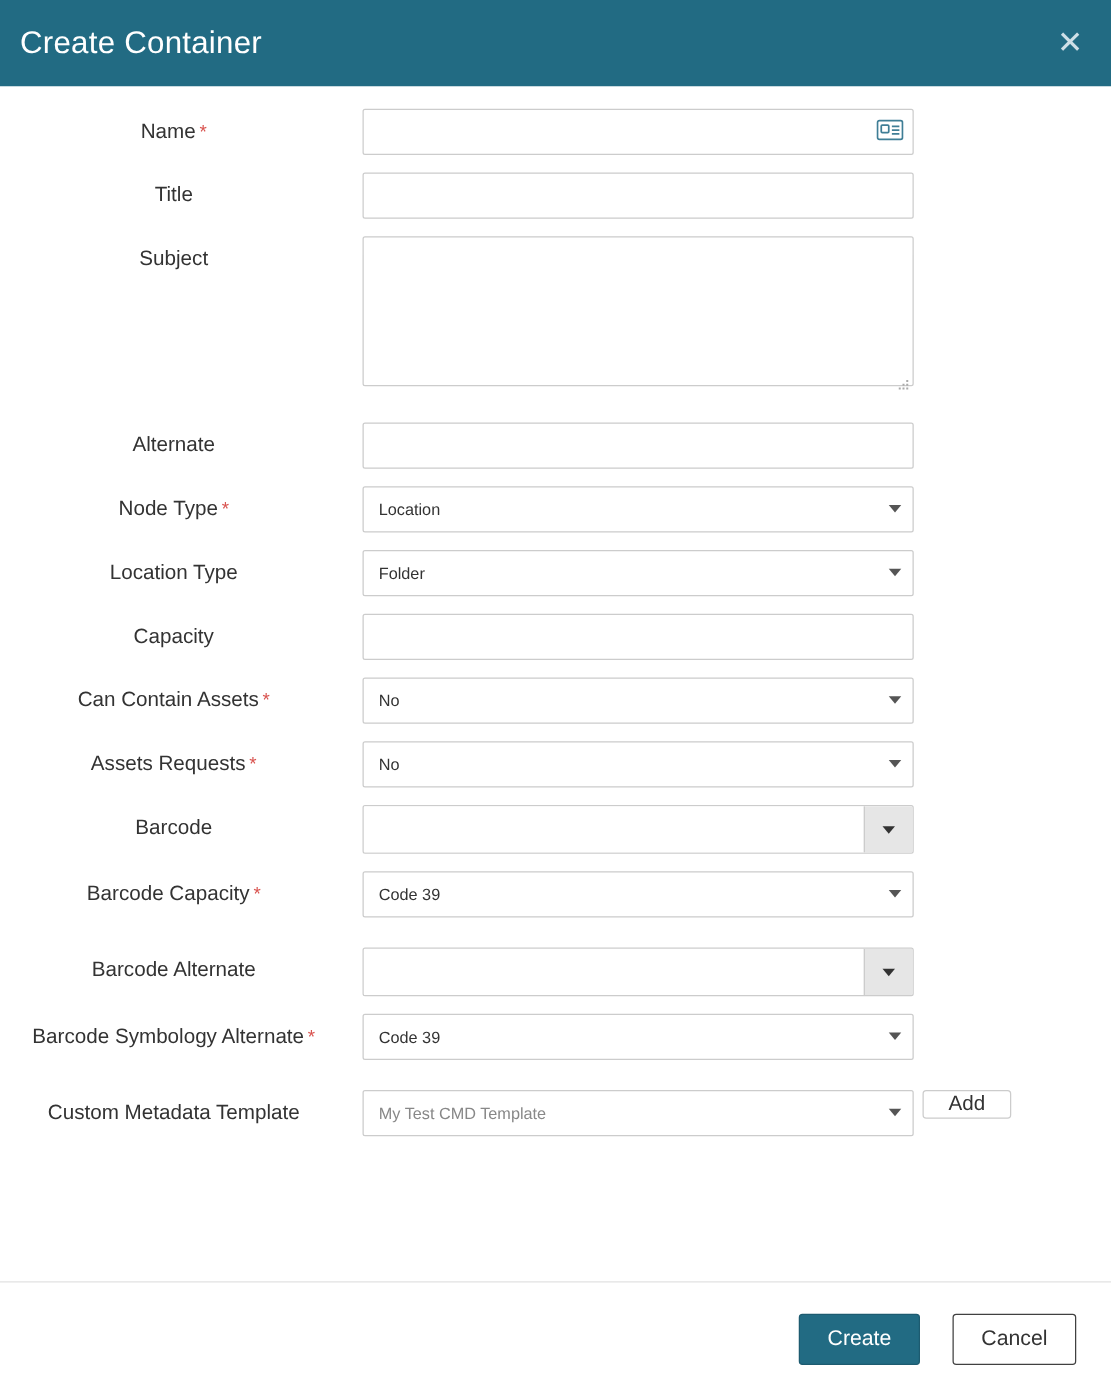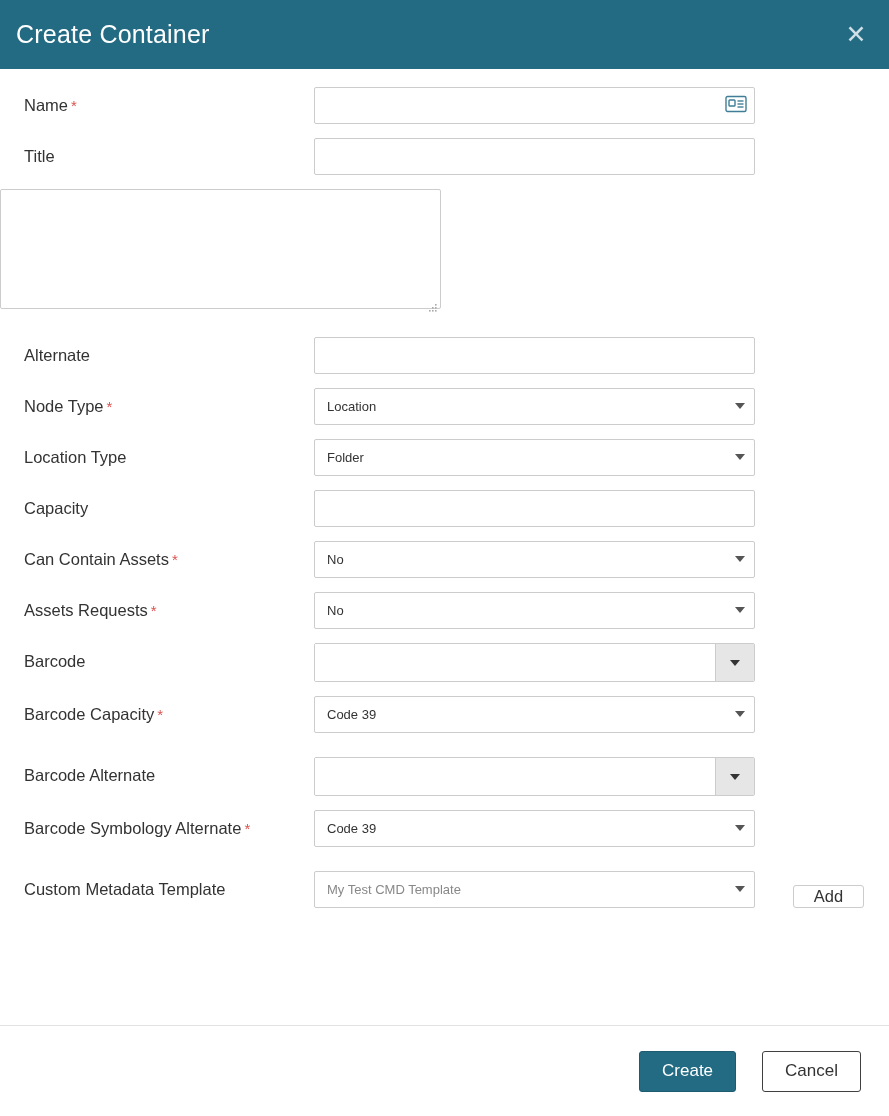--- a/index.html
+++ b/index.html
@@ -51,27 +51,26 @@
     overflow: hidden;
     padding: 18px 0 0 0;
   }
   .form-row {
     display: flex;
     align-items: flex-start;
     margin-bottom: 14px;
   }
   .form-label {
     width: 290px;
-    text-align: left;
+    text-align: center;
     padding-right: 12px;
     font-size: 16.5px;
     color: #333333;
     line-height: 36px;
     white-space: nowrap;
-    margin-left: 24px;
   }
   .form-label .req {
     color: #d9534f;
     font-size: 15px;
     margin-left: 3px;
   }
   .field-wrap {
     position: relative;
   }
   .txt {
@@ -180,21 +179,21 @@
     height: 23px;
     min-width: 71px;
     background: #ffffff;
     border: 1px solid #cccccc;
     border-radius: 3px;
     font-size: 16.5px;
     color: #333333;
     cursor: pointer;
     font-family: "Liberation Sans", sans-serif;
   }
-  .row-inline { display: flex; align-items: flex-end; gap: 31px; }
+  .row-inline { display: flex; align-items: flex-start; }
   .spacer-sm { height: 10px; }
   
   .dialog-footer {
     height: 91px;
     border-top: 1px solid #e2e2e2;
     display: flex;
     align-items: center;
     justify-content: flex-end;
     padding-right: 28px;
     gap: 26px;
@@ -252,20 +251,21 @@
     </div>
 
     <div class="form-row">
       <div class="form-label">Title</div>
       <div class="field-wrap">
         <input class="txt" type="text" value="" style="">
       </div>
     </div>
 
     <div class="form-row">
+      <div class="form-label">Subject</div>
       <div class="field-wrap">
         <textarea class="ta" style=""></textarea>
         <span class="resize-grip">
           <svg viewBox="0 0 10 10" width="10" height="10" fill="#aaaaaa">
             <rect x="7" y="0" width="1.6" height="1.6"></rect>
             <rect x="7" y="3" width="1.6" height="1.6"></rect>
             <rect x="4" y="3" width="1.6" height="1.6"></rect>
             <rect x="7" y="6" width="1.6" height="1.6"></rect>
             <rect x="4" y="6" width="1.6" height="1.6"></rect>
             <rect x="1" y="6" width="1.6" height="1.6"></rect>

